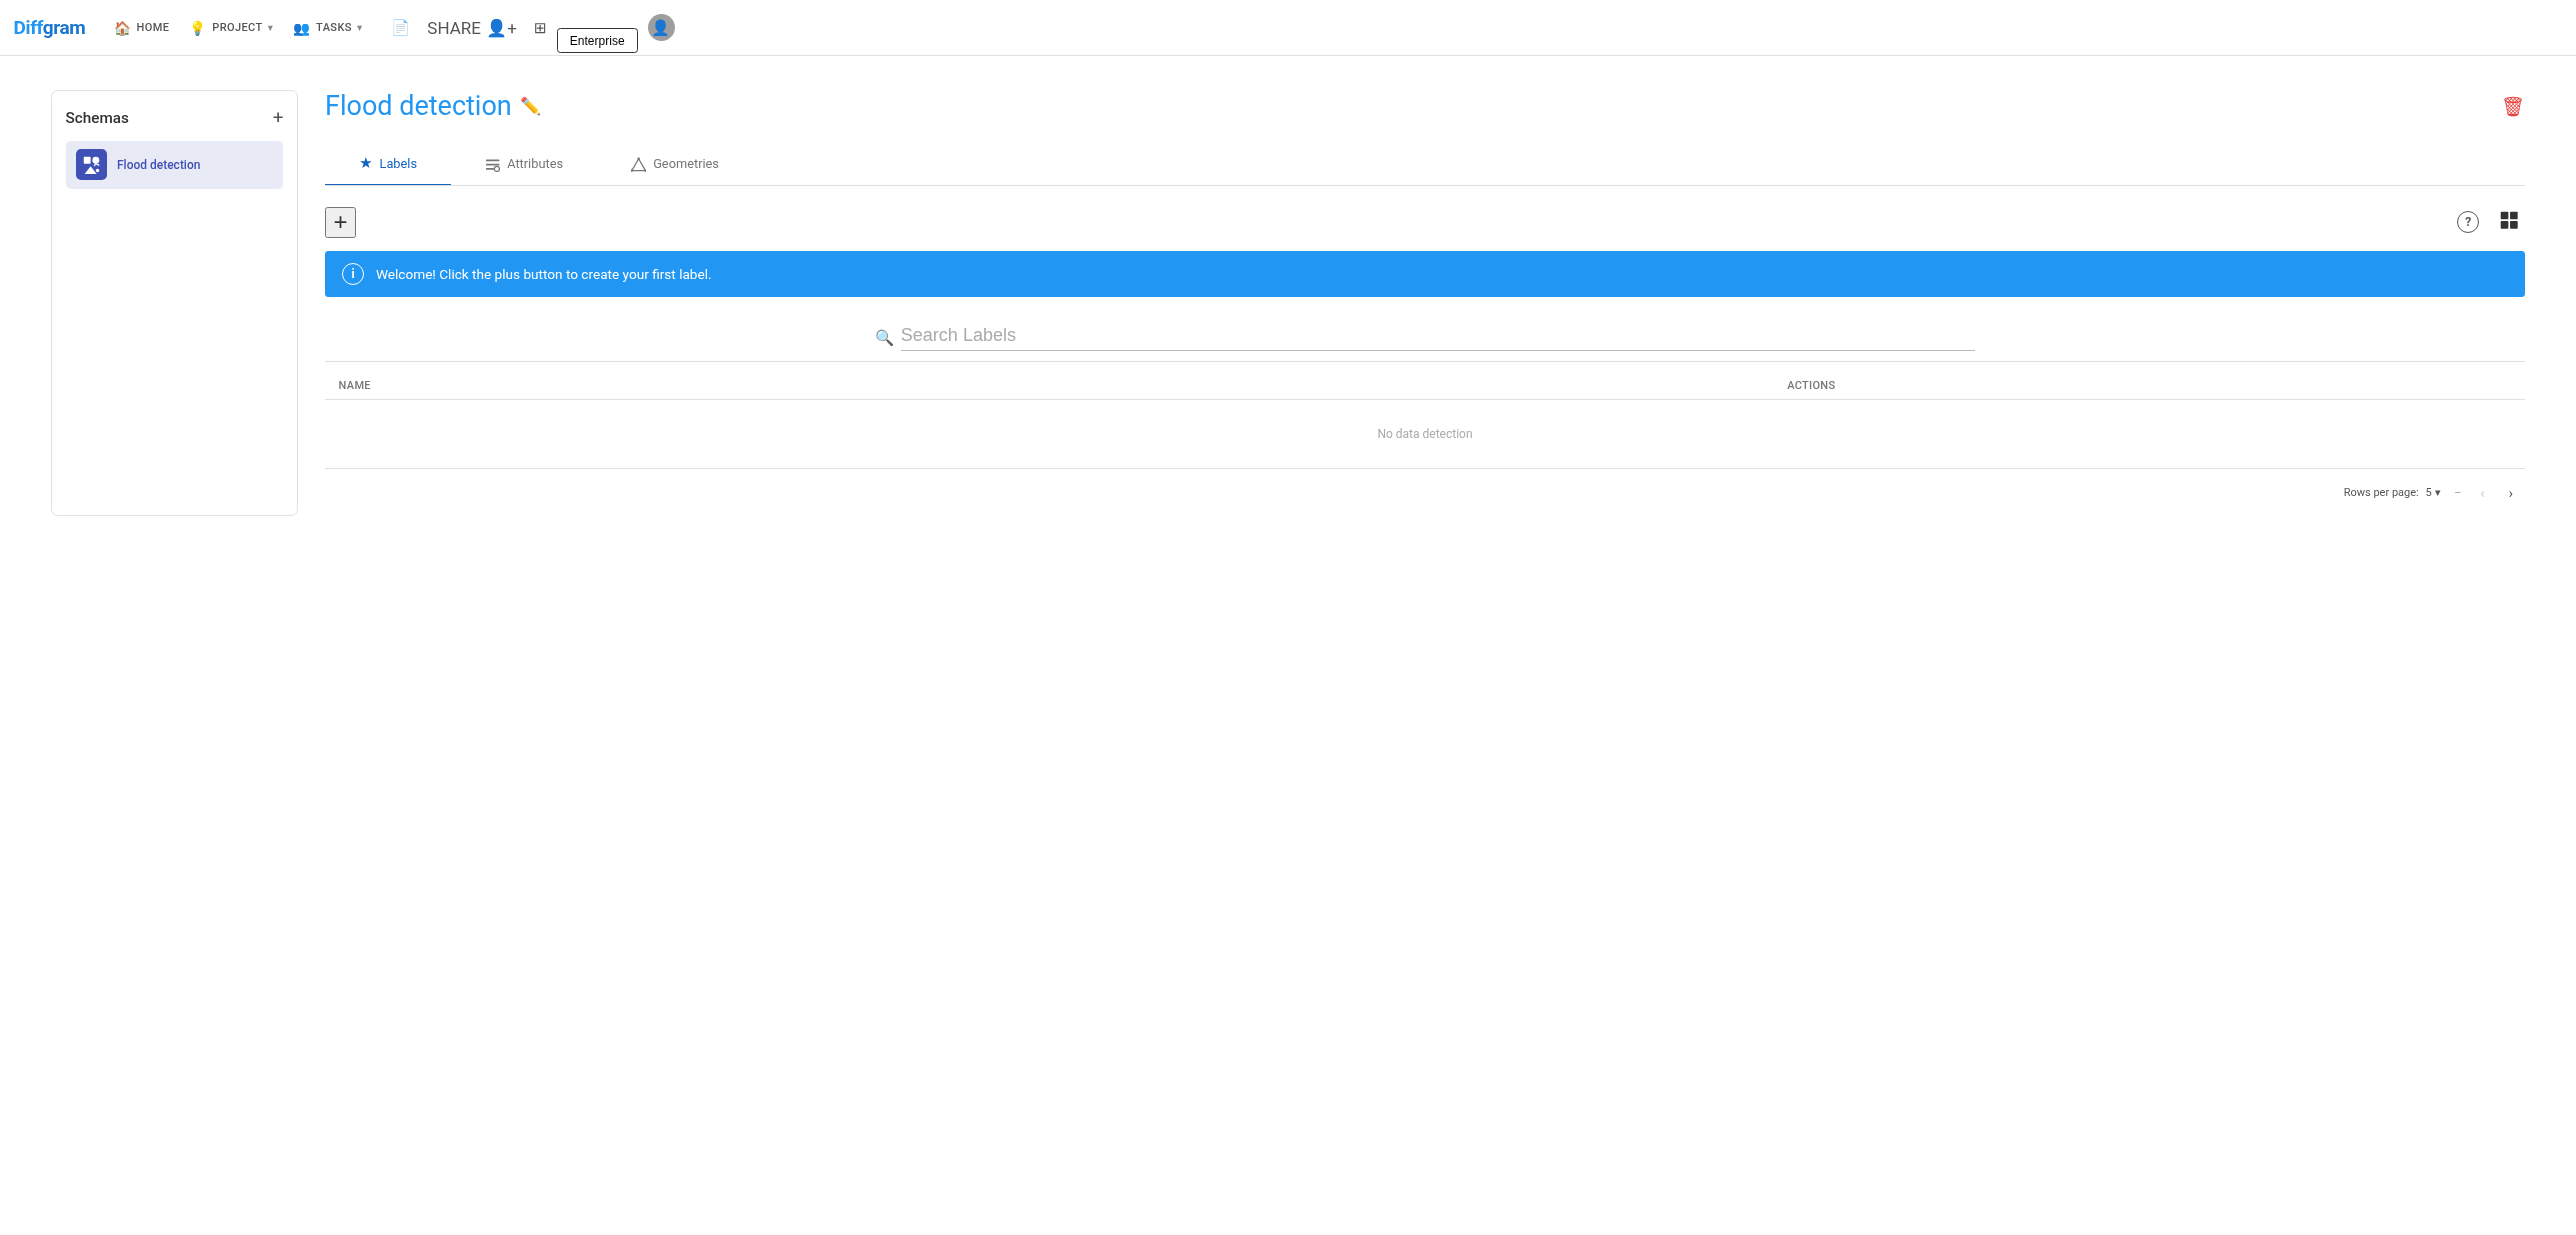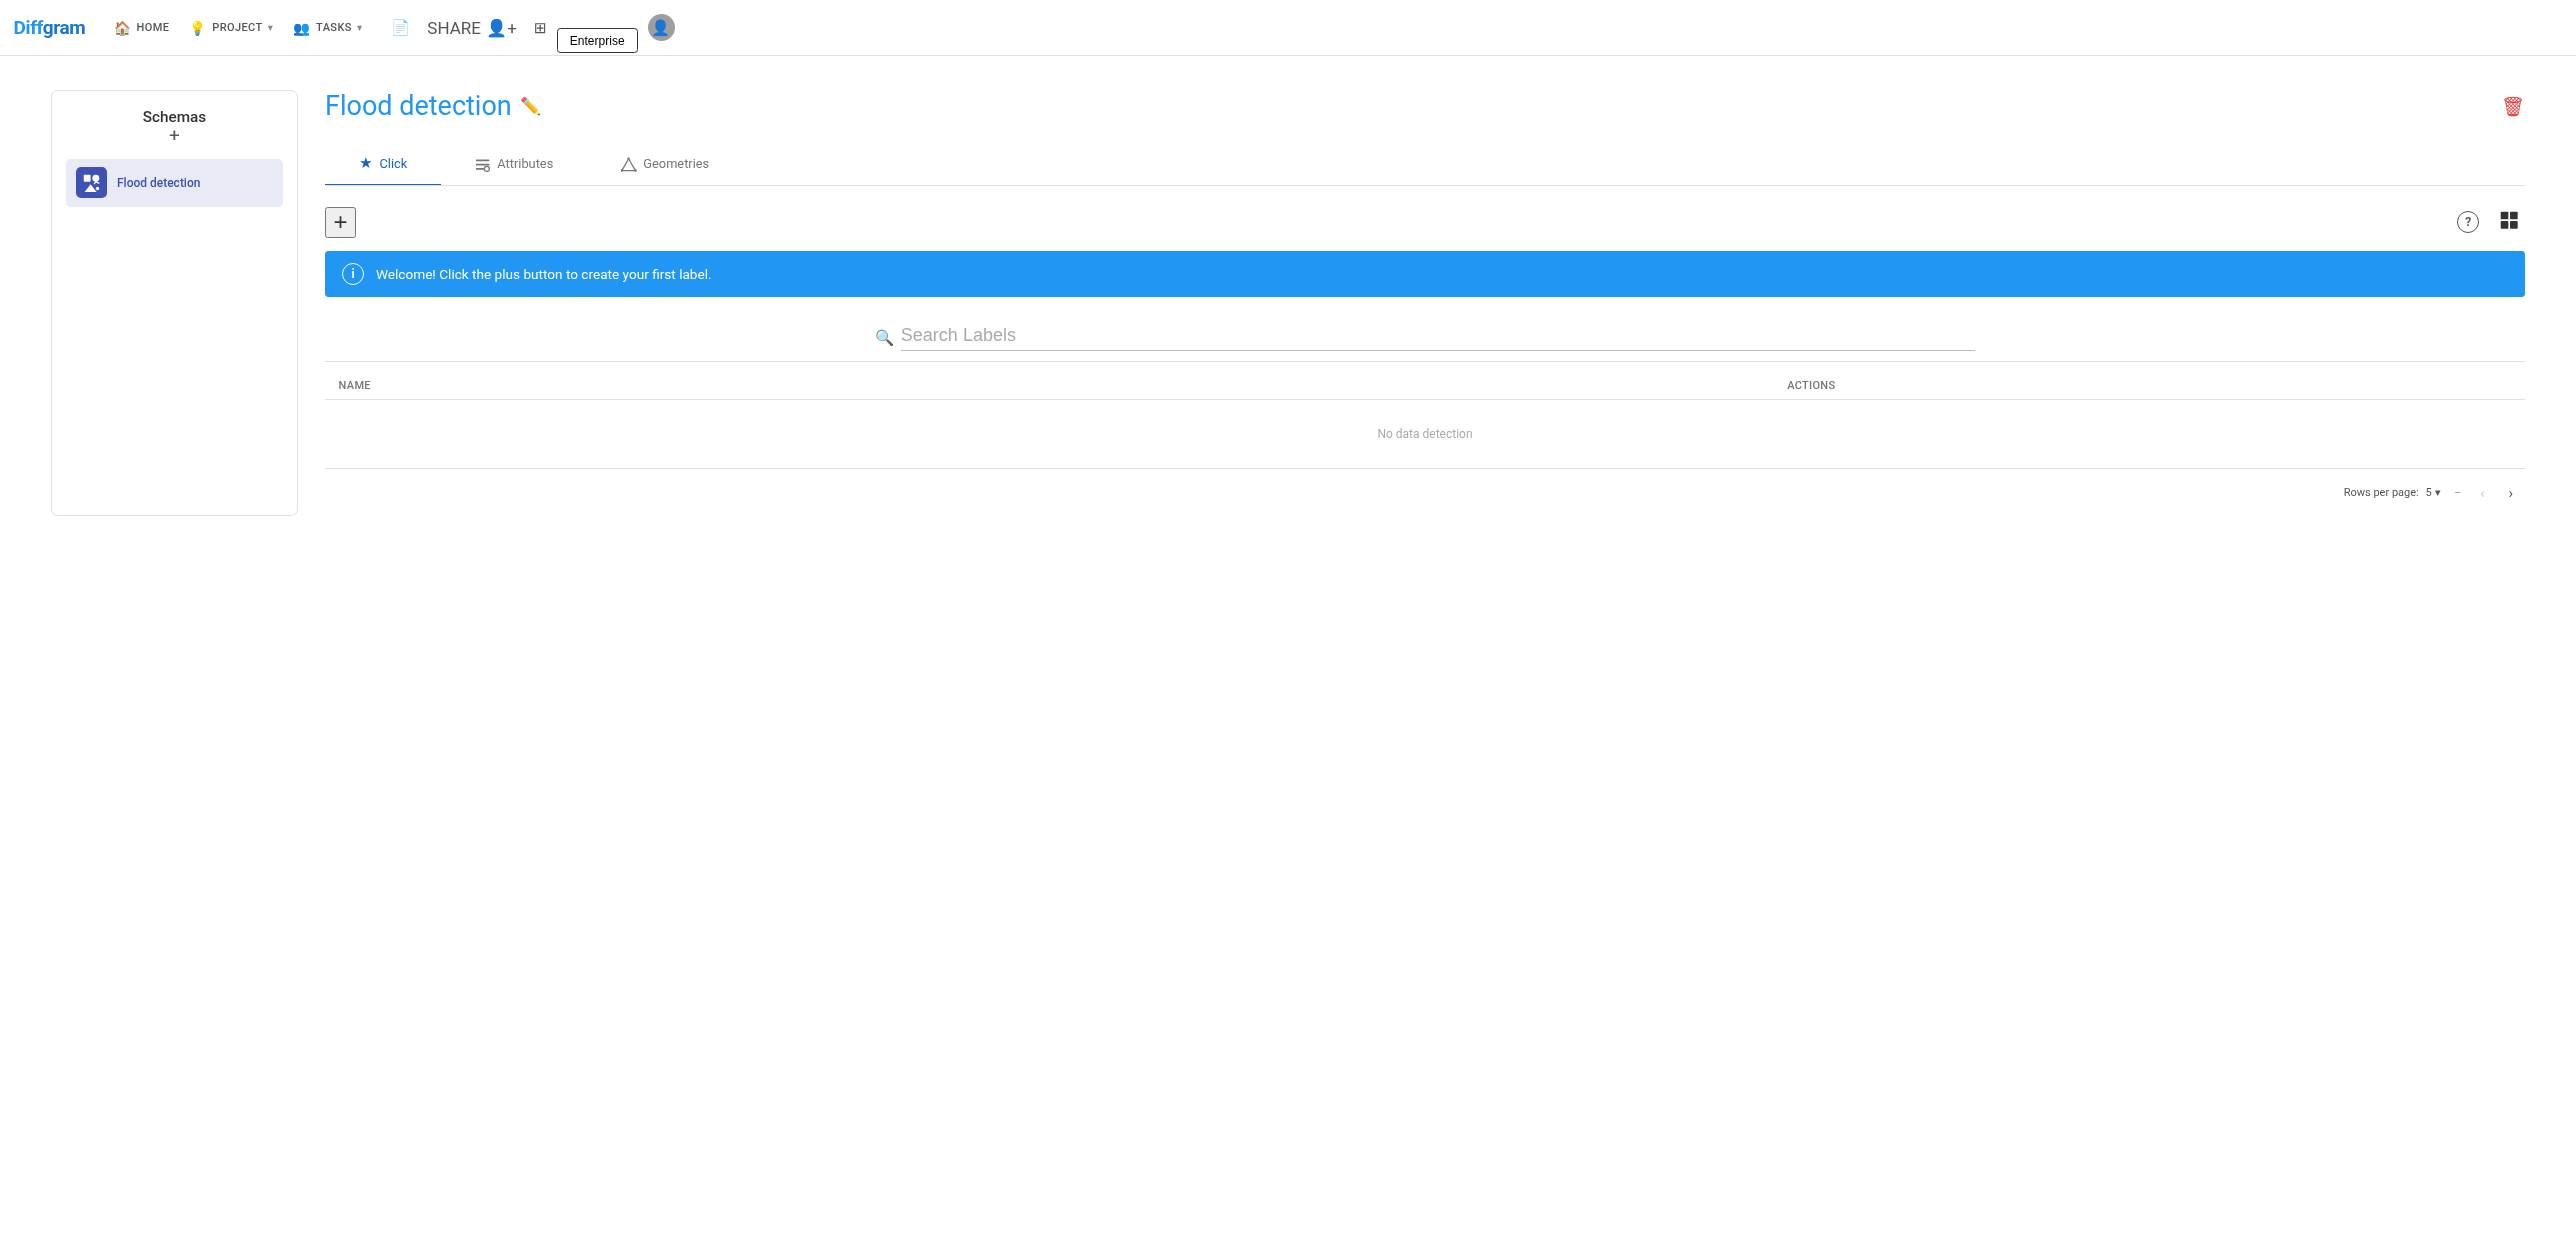--- a/index.html
+++ b/index.html
@@ -106,21 +106,20 @@
       background: #fff;
       padding: 17px 13.6px;
       height: fit-content;
       min-height: 426px;
     }
     .sidebar-header {
       display: flex;
       align-items: center;
       justify-content: space-between;
       margin-bottom: 13.6px;
-      flex-direction: column;
     }
     .sidebar-title {
       font-size: 15.3px;
       font-weight: 500;
       color: #333;
     }
     .sidebar-add-btn {
       font-size: 19px;
       color: #555;
       cursor: pointer;
@@ -404,21 +403,21 @@
       <div class="detail-title">
         <span>Flood detection</span>
         <span class="edit-icon">✏️</span>
       </div>
       <span class="delete-btn">🗑</span>
     </div>
 
     <div class="tabs">
       <div class="tab active">
         <span class="tab-icon" style="color:#1565c0">★</span>
-        <span>Click</span>
+        <span>Labels</span>
       </div>
       <div class="tab">
         <span class="tab-icon">
           <svg width="15.3" height="15.3" viewBox="0 0 18 18" fill="none" style="vertical-align:middle">
             <rect x="1" y="3" width="16" height="2" rx="1" fill="#777"></rect>
             <rect x="1" y="8" width="16" height="2" rx="1" fill="#777"></rect>
             <rect x="1" y="13" width="10" height="2" rx="1" fill="#777"></rect>
             <circle cx="14" cy="14" r="3" fill="none" stroke="#777" stroke-width="1.5"></circle>
           </svg>
         </span>

